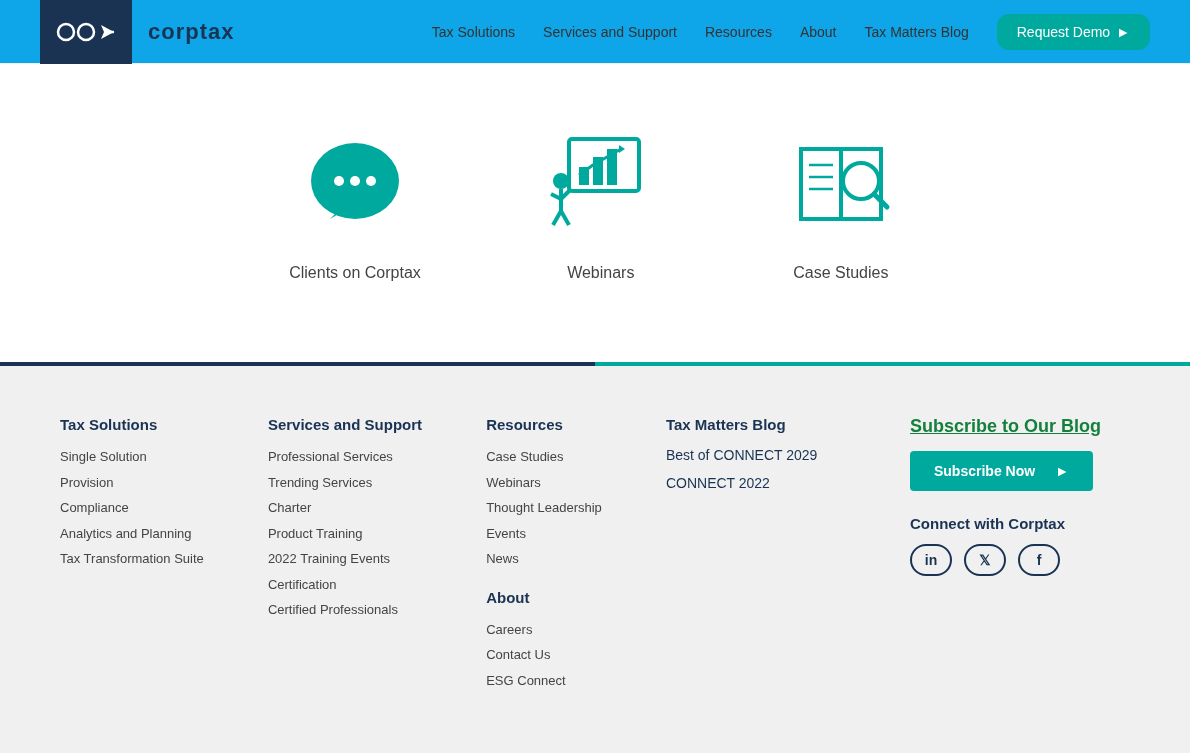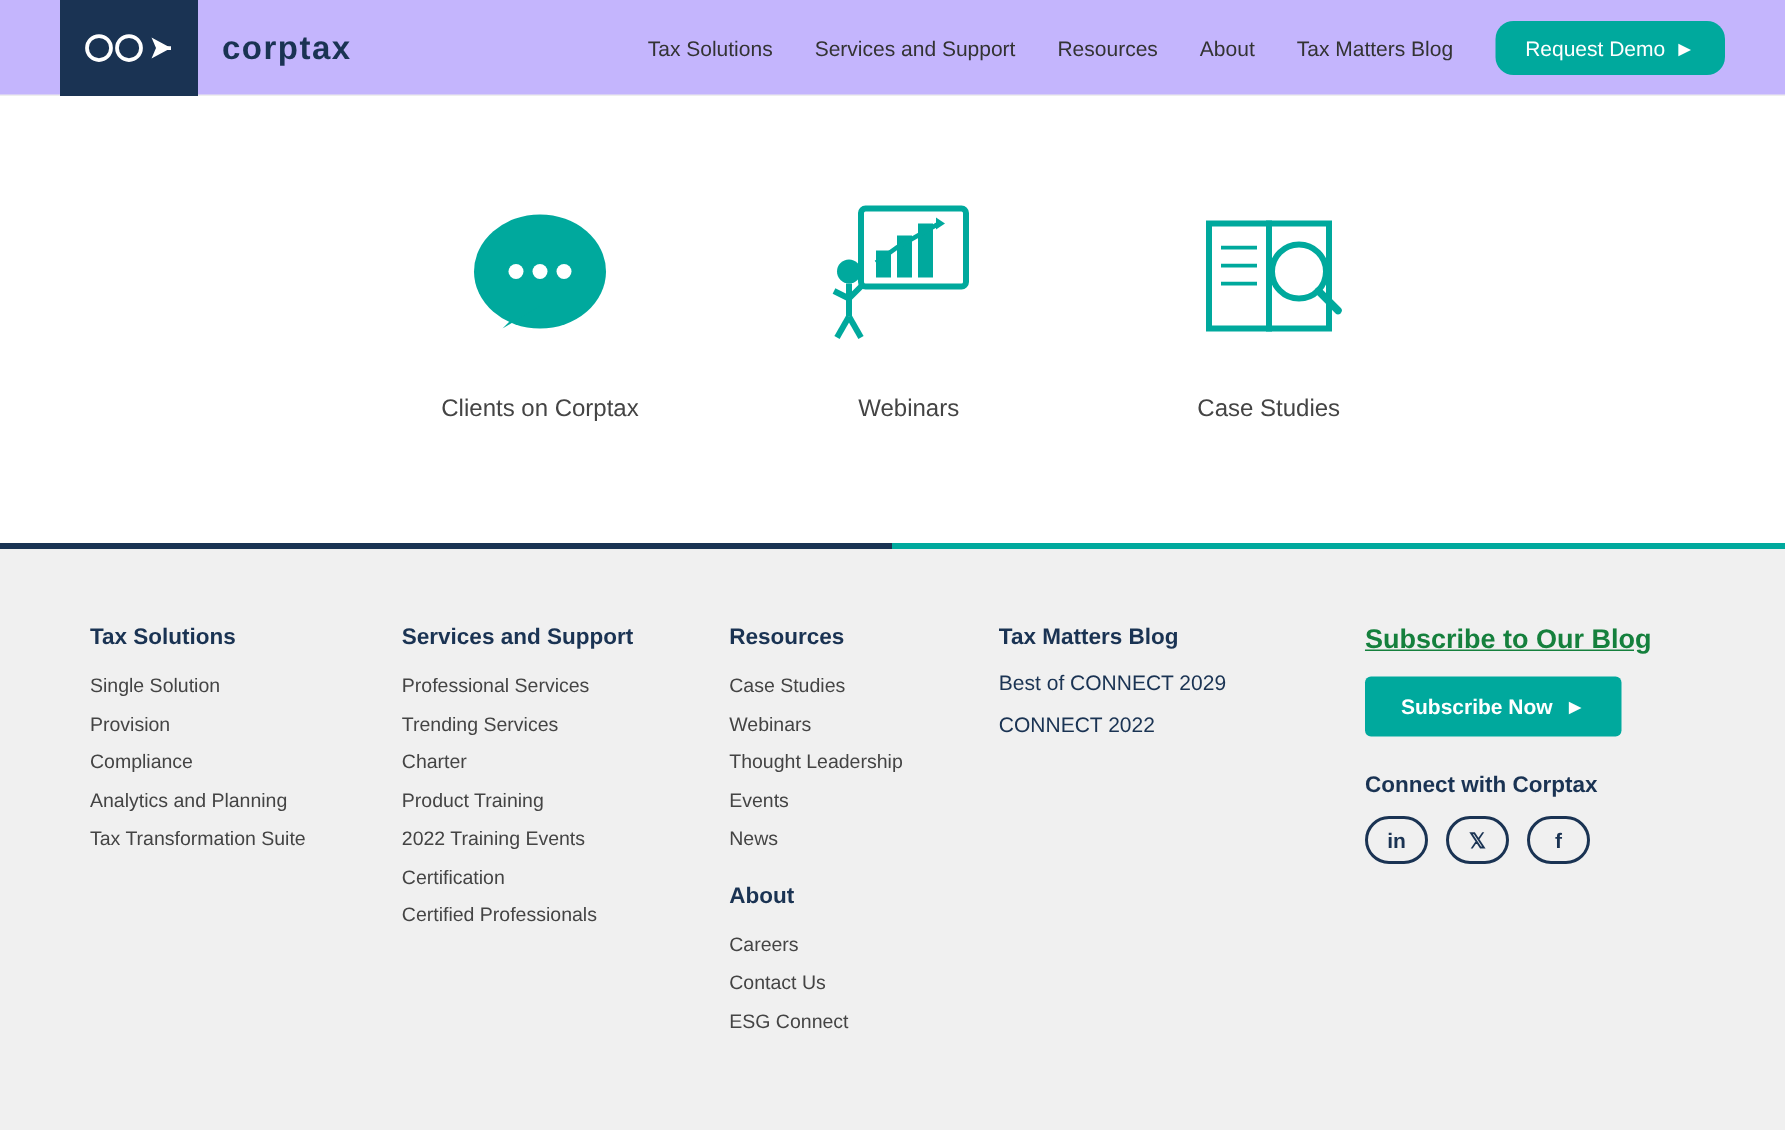--- a/index.html
+++ b/index.html
@@ -5,21 +5,21 @@
     * { margin: 0; padding: 0; box-sizing: border-box; }
     body { font-family: Arial, sans-serif; background: #fff; color: #333; }
 
     
     .header {
       display: flex;
       align-items: center;
       justify-content: space-between;
       padding: 0 40px;
       height: 64px;
-      background: #c4b5fd;
+      background: #0ea5e9;
       border-bottom: 1px solid #eee;
     }
     .logo-area {
       display: flex;
       align-items: center;
       gap: 0;
     }
     .logo-csc {
       background: #1a3353;
       padding: 12px 16px;
@@ -59,21 +59,21 @@
       display: flex;
       align-items: center;
       gap: 6px;
     }
 
     
     .main-content {
       background: #fff;
       padding: 60px 40px 80px;
       display: flex;
-      justify-content: flex-end;
+      justify-content: center;
     }
     .cards-row {
       display: flex;
       justify-content: center;
       align-items: flex-start;
       gap: 120px;
       max-width: 1100px;
       width: 100%;
     }
     .card {
@@ -162,21 +162,21 @@
     .btn-subscribe {
       background: #00a99d;
       color: #fff;
       padding: 12px 24px;
       border-radius: 4px;
       font-weight: bold;
       font-size: 14px;
       cursor: pointer;
       display: inline-flex;
       align-items: center;
-      gap: 8px;
+      gap: 20px;
       text-decoration: none;
       margin-bottom: 24px;
     }
     .connect-label {
       font-size: 15px;
       font-weight: bold;
       color: #1a3353;
       margin-bottom: 12px;
     }
     .social-icons {

